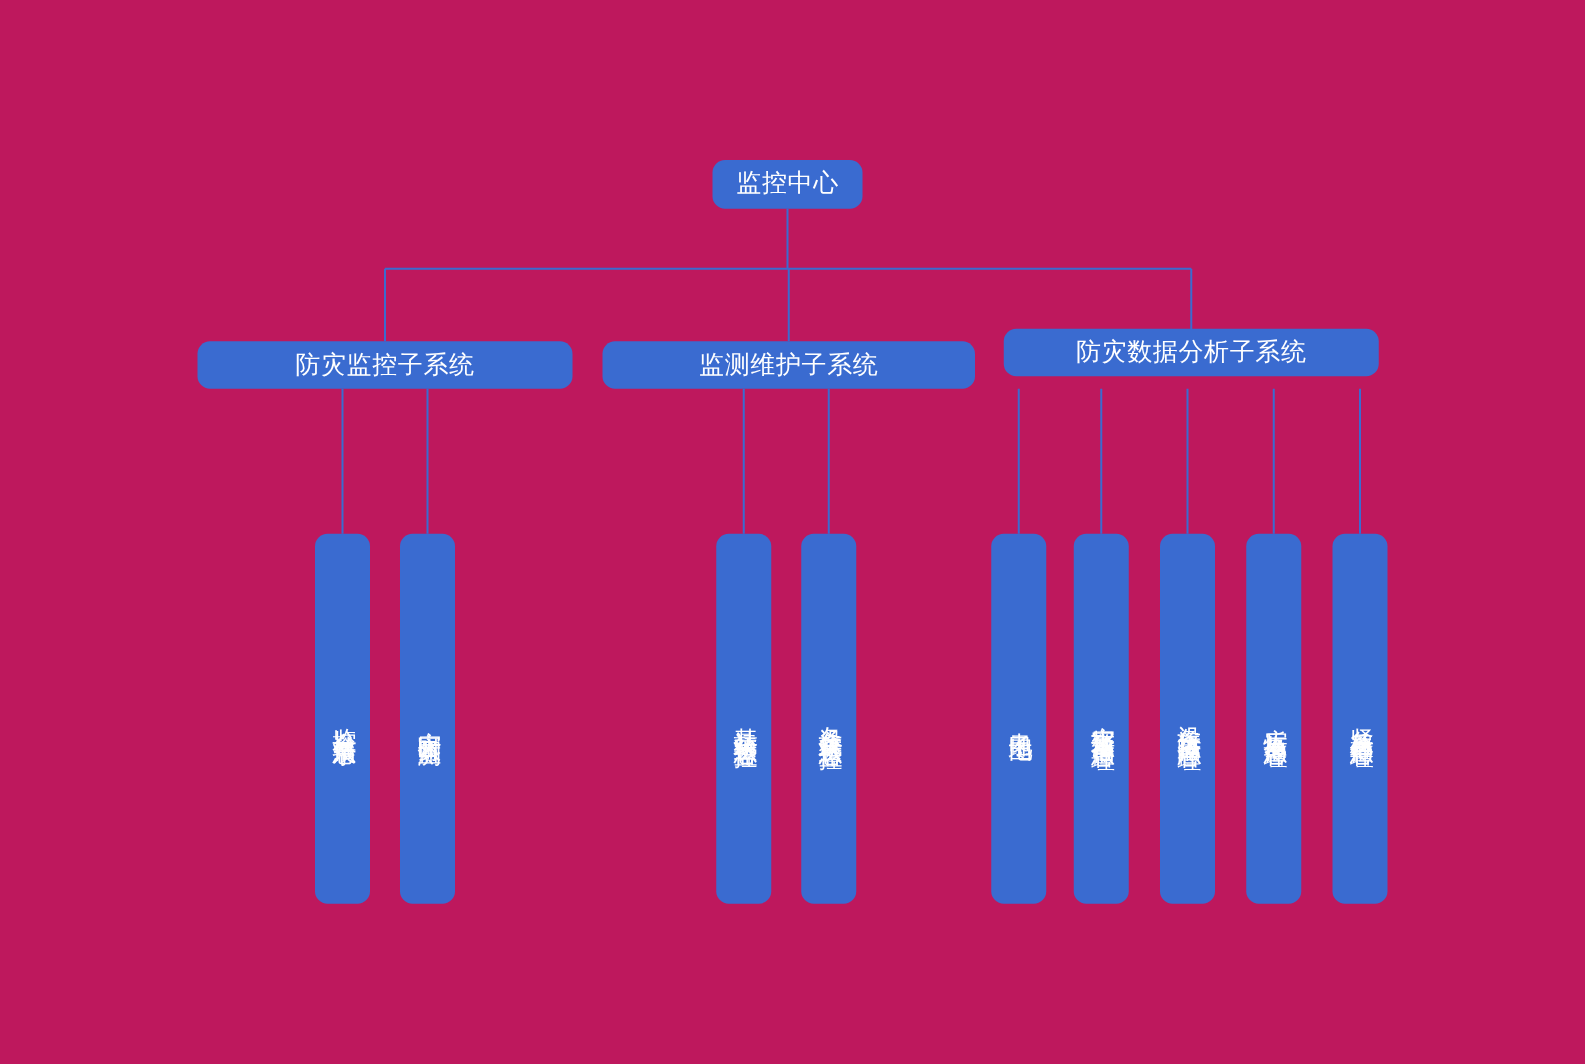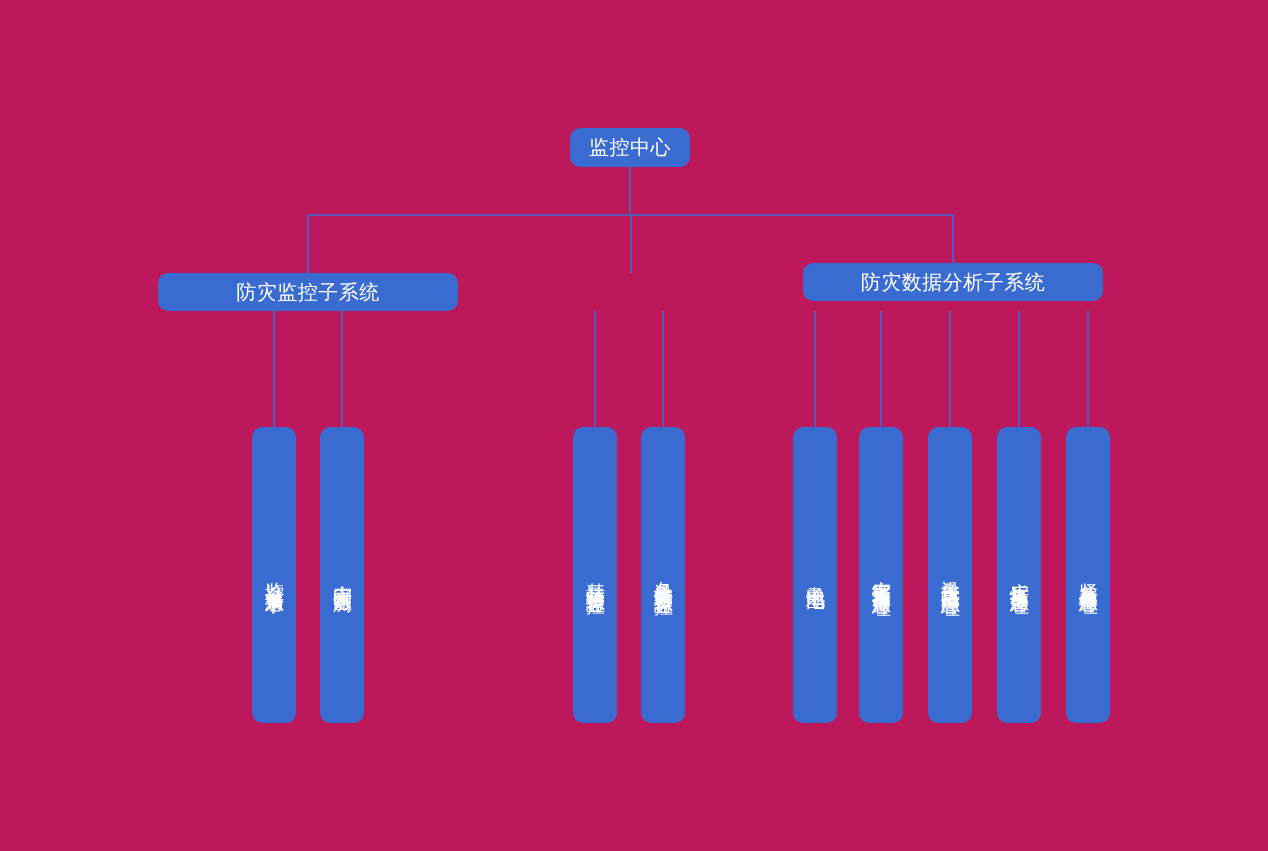--- a/index.html
+++ b/index.html
@@ -82,20 +82,23 @@
       <line x1="1088" y1="311" x2="1088" y2="427" stroke="#3a6bd0" stroke-width="1.6"></line>
     </svg>
 
   <div class="node node-root" id="root-node" style="left: 570px; top: 128px; width: 120px; height: 39px; background: rgb(58, 107, 208); color: rgb(255, 255, 255);">
     <span class="root-label">监控中心</span>
   </div>
 
   <div class="node node-subsystem" id="subsystem-0" style="left: 158px; top: 273px; width: 300px; height: 38px; background: rgb(58, 107, 208); color: rgb(255, 255, 255);">
     <span>防灾监控子系统</span>
   </div>
+  <div class="node node-subsystem" id="subsystem-1" style="left: 482px; top: 273px; width: 298px; height: 38px; background: rgb(58, 107, 208); color: rgb(255, 255, 255);">
+    <span>监测维护子系统</span>
+  </div>
   <div class="node node-subsystem" id="subsystem-2" style="left: 803px; top: 263px; width: 300px; height: 38px; background: rgb(58, 107, 208); color: rgb(255, 255, 255);">
     <span>防灾数据分析子系统</span>
   </div>
 
   <div class="node node-leaf" id="leaf-0-0" style="left: 252px; top: 427px; width: 44px; height: 296px; background: rgb(58, 107, 208); color: rgb(255, 255, 255);">
     <span class="leaf-label">监控台站信息展示</span>
   </div>
   <div class="node node-leaf" id="leaf-0-1" style="left: 320px; top: 427px; width: 44px; height: 296px; background: rgb(58, 107, 208); color: rgb(255, 255, 255);">
     <span class="leaf-label">灾害实时监测</span>
   </div>

